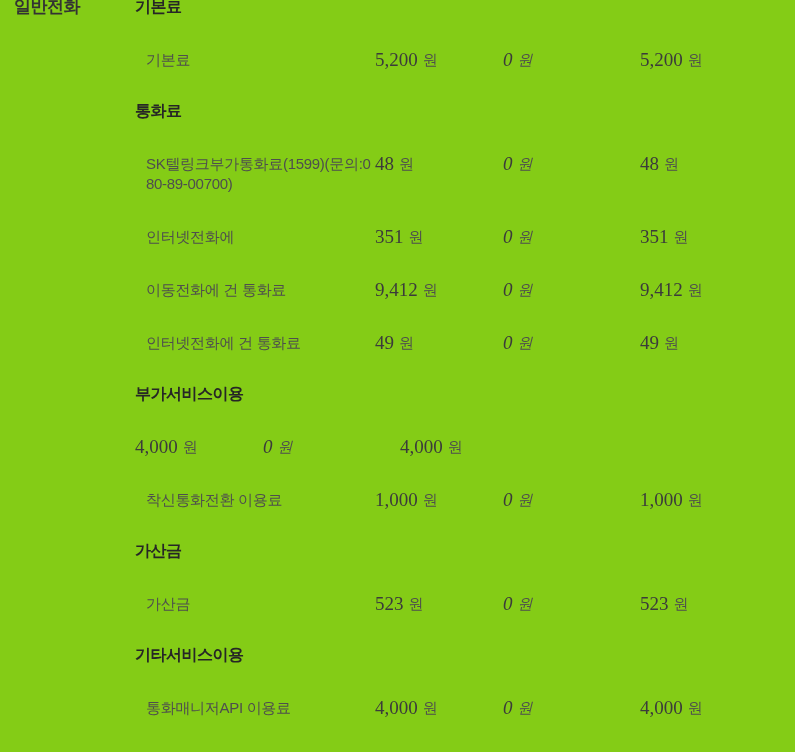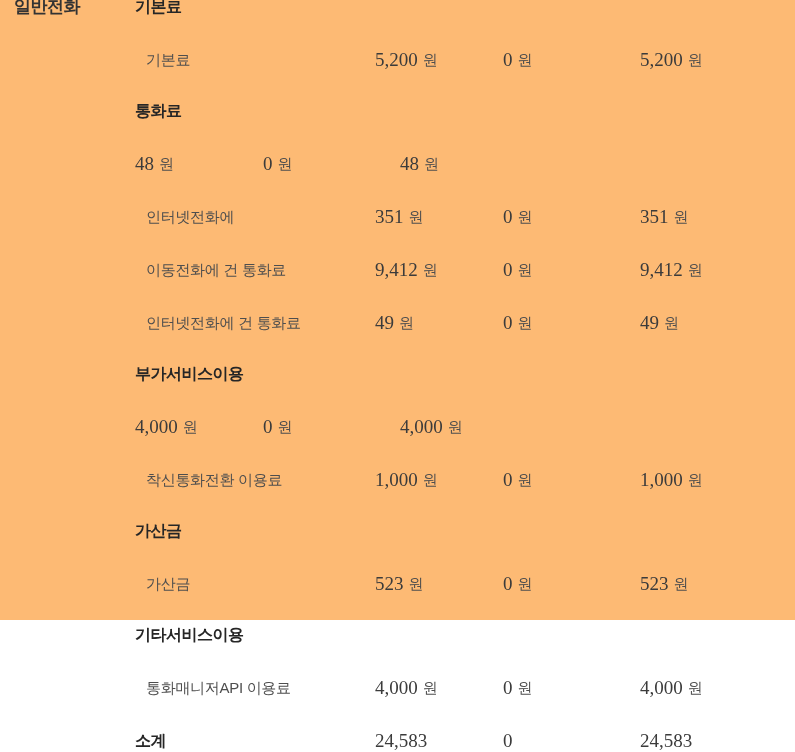--- a/index.html
+++ b/index.html
@@ -9,22 +9,22 @@
   }
   body {
     width: 795px;
     height: 752px;
     overflow: hidden;
     font-family: "Liberation Sans", sans-serif;
   }
   .page {
     position: relative;
     width: 795px;
-    height: 620px;
-    background: #fdba74;
+    height: 752px;
+    background: #84cc16;
   }
   .category {
     position: absolute;
     left: 14px;
     top: -3px;
     font-size: 17px;
     font-weight: 700;
     line-height: 20px;
     color: #333333;
     letter-spacing: -0.5px;
@@ -56,21 +56,21 @@
     font-size: 15px;
     line-height: 20px;
     color: #4e4e4e;
     letter-spacing: -0.3px;
     word-break: break-all;
   }
   .cell {
     white-space: nowrap;
   }
   .col-charge   { width: 128px; }
-  .col-discount { width: 137px; }
+  .col-discount { width: 137px; font-style: italic; }
   .col-total    { flex: 1; }
   .num {
     font-family: "Liberation Serif", serif;
     font-size: 19px;
     color: #3b3b3b;
     position: relative;
     top: 1px;
   }
   .won {
     font-size: 15px;
@@ -98,20 +98,21 @@
     <h3 class="sec-title">기본료</h3>
     <div class="row">
       <div class="row-label">기본료</div>
       <div class="cell col-charge"><span class="num">5,200</span><span class="won">원</span></div>
       <div class="cell col-discount"><span class="num">0</span><span class="won">원</span></div>
       <div class="cell col-total"><span class="num">5,200</span><span class="won">원</span></div>
     </div>
 
     <h3 class="sec-title">통화료</h3>
     <div class="row">
+      <div class="row-label">SK텔링크부가통화료(1599)(문의:080-89-00700)</div>
       <div class="cell col-charge"><span class="num">48</span><span class="won">원</span></div>
       <div class="cell col-discount"><span class="num">0</span><span class="won">원</span></div>
       <div class="cell col-total"><span class="num">48</span><span class="won">원</span></div>
     </div>
     <div class="row">
       <div class="row-label">인터넷전화에</div>
       <div class="cell col-charge"><span class="num">351</span><span class="won">원</span></div>
       <div class="cell col-discount"><span class="num">0</span><span class="won">원</span></div>
       <div class="cell col-total"><span class="num">351</span><span class="won">원</span></div>
     </div>

